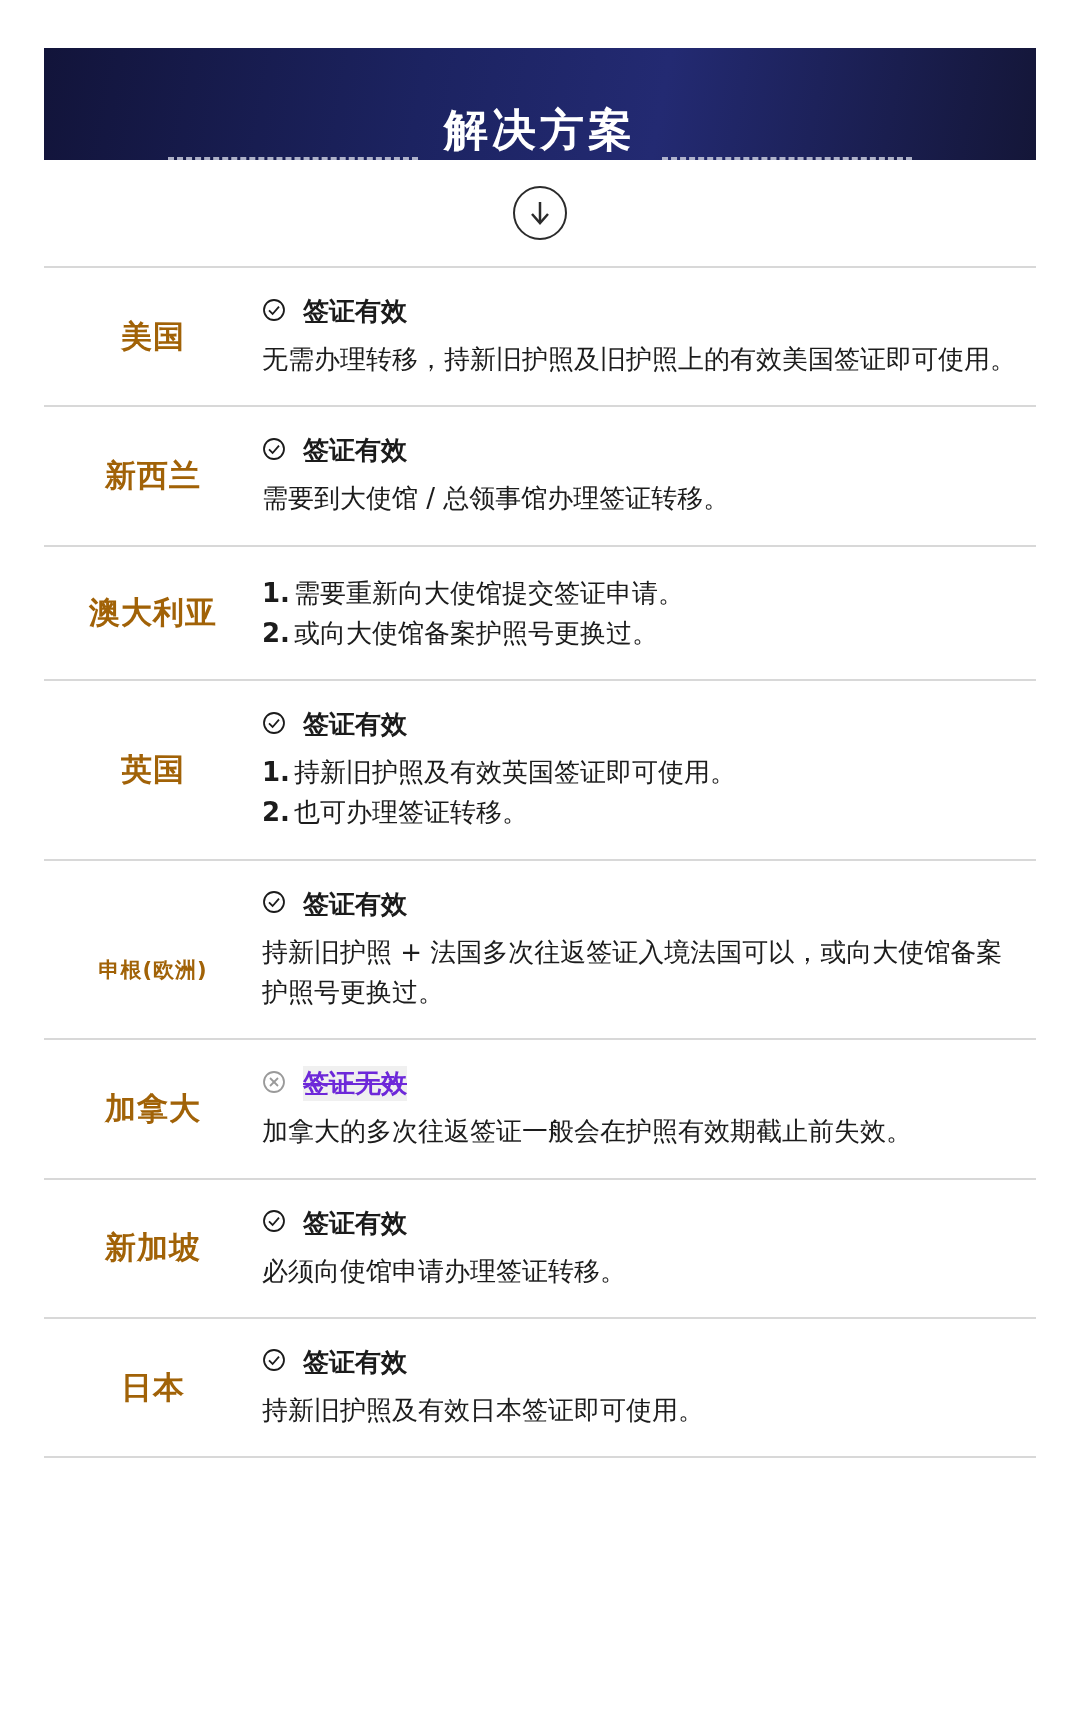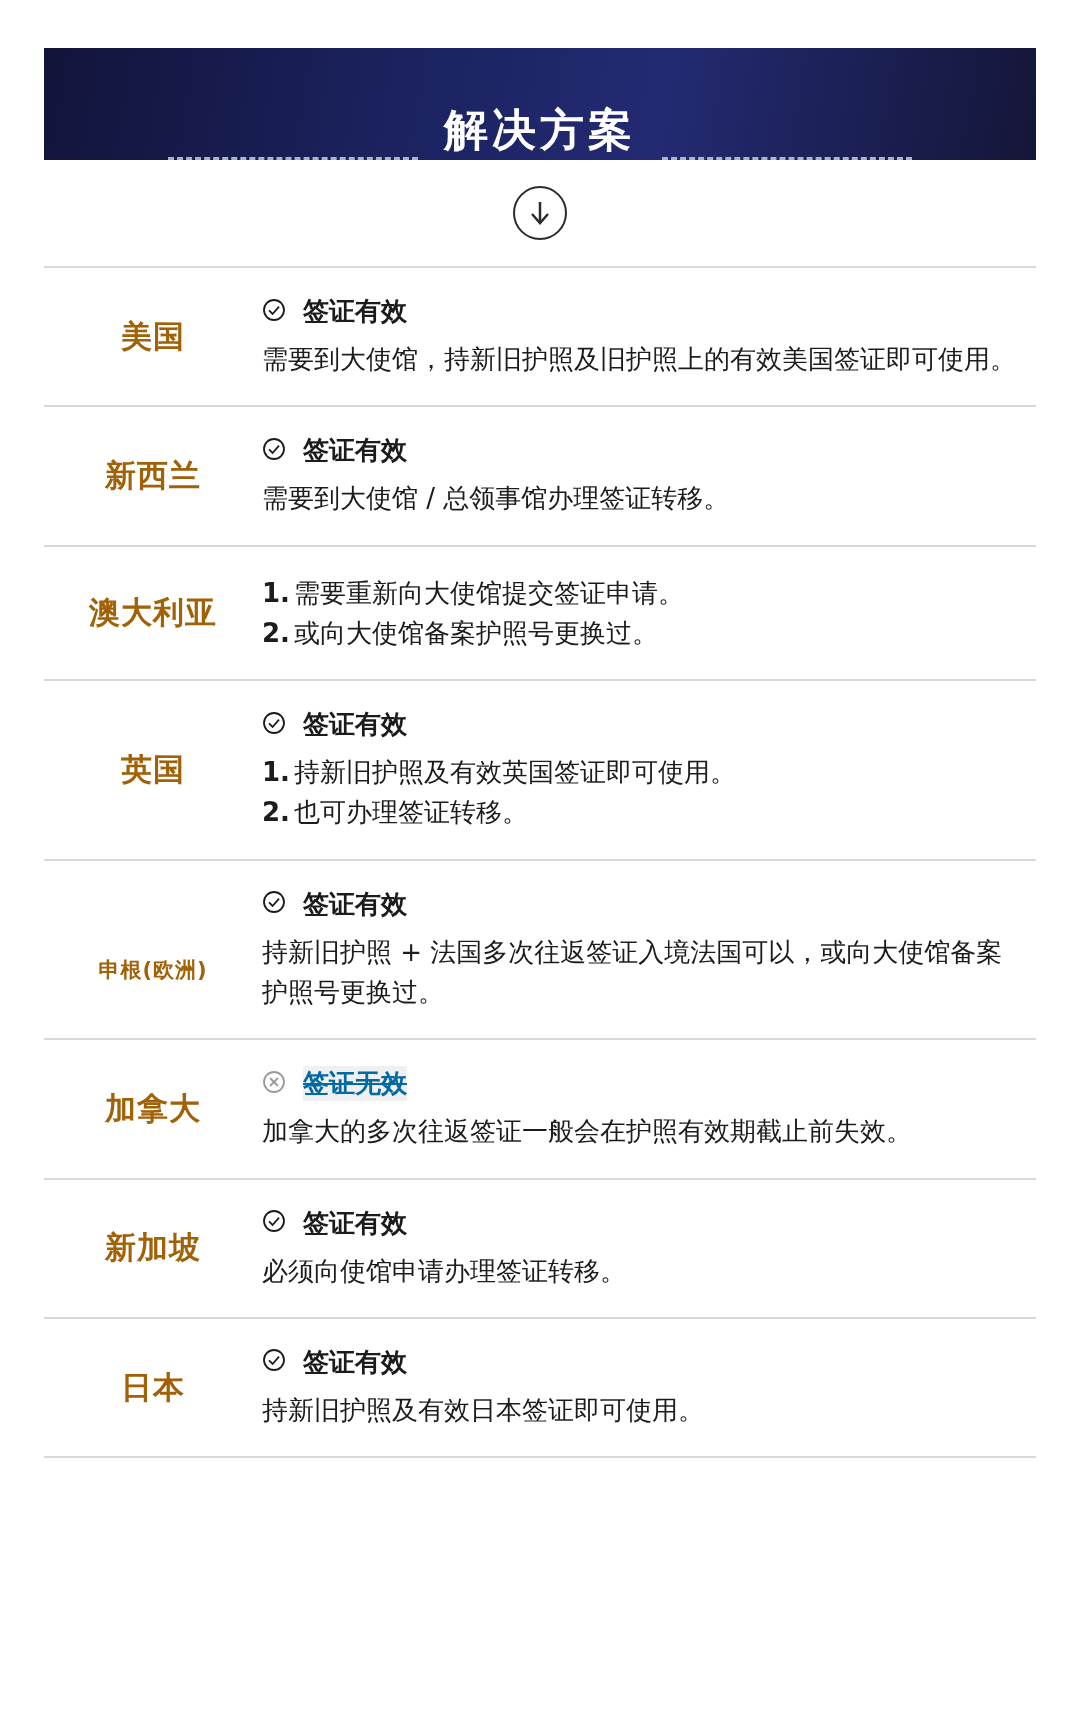--- a/index.html
+++ b/index.html
@@ -103,21 +103,21 @@
     gap: 17px;
     margin-bottom: 10px;
   }
   .status-text {
     font-size: 26px;
     font-weight: bold;
     color: #1b1b1b;
     font-family: "DejaVu Sans", "Liberation Sans", sans-serif;
   }
   .status.invalid .status-text {
-    color: #0369a1;
+    color: #6d28d9;
     text-decoration: line-through;
     text-decoration-thickness: 2px;
     background: #f0f0f0;
   }
   .status.invalid svg circle,
   .status.invalid svg line,
   .status.invalid svg path {
     stroke: #9a9a9a;
   }
   .lines {
@@ -161,21 +161,21 @@
         <div class="country">美国</div>
         <div class="detail">
           <div class="status valid">
             <span><svg width="24" height="24" viewBox="0 0 24 24" aria-hidden="true">
                 <circle cx="12" cy="12" r="10" fill="none" stroke="#1b1b1b" stroke-width="1.8"></circle>
                 <polyline points="7,12.3 10.6,16 17,8.6" fill="none" stroke="#1b1b1b" stroke-width="1.8"></polyline>
               </svg></span>
             <span class="status-text">签证有效</span>
           </div>
           <ul class="lines">
-            <li><span>需要到大使馆，持新旧护照及旧护照上的有效美国签证即可使用。</span></li>
+            <li><span>无需办理转移，持新旧护照及旧护照上的有效美国签证即可使用。</span></li>
           </ul>
         </div>
       </div>
       <div class="row">
         <div class="country">新西兰</div>
         <div class="detail">
           <div class="status valid">
             <span><svg width="24" height="24" viewBox="0 0 24 24" aria-hidden="true">
                 <circle cx="12" cy="12" r="10" fill="none" stroke="#1b1b1b" stroke-width="1.8"></circle>
                 <polyline points="7,12.3 10.6,16 17,8.6" fill="none" stroke="#1b1b1b" stroke-width="1.8"></polyline>

